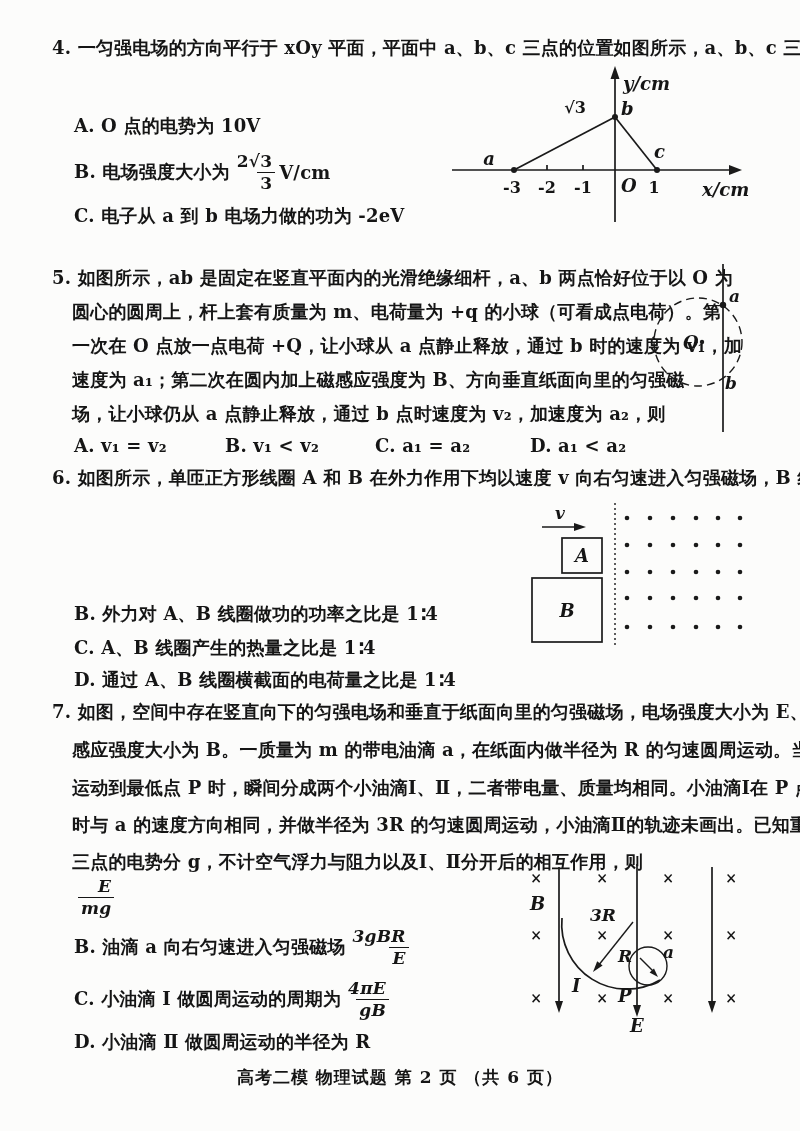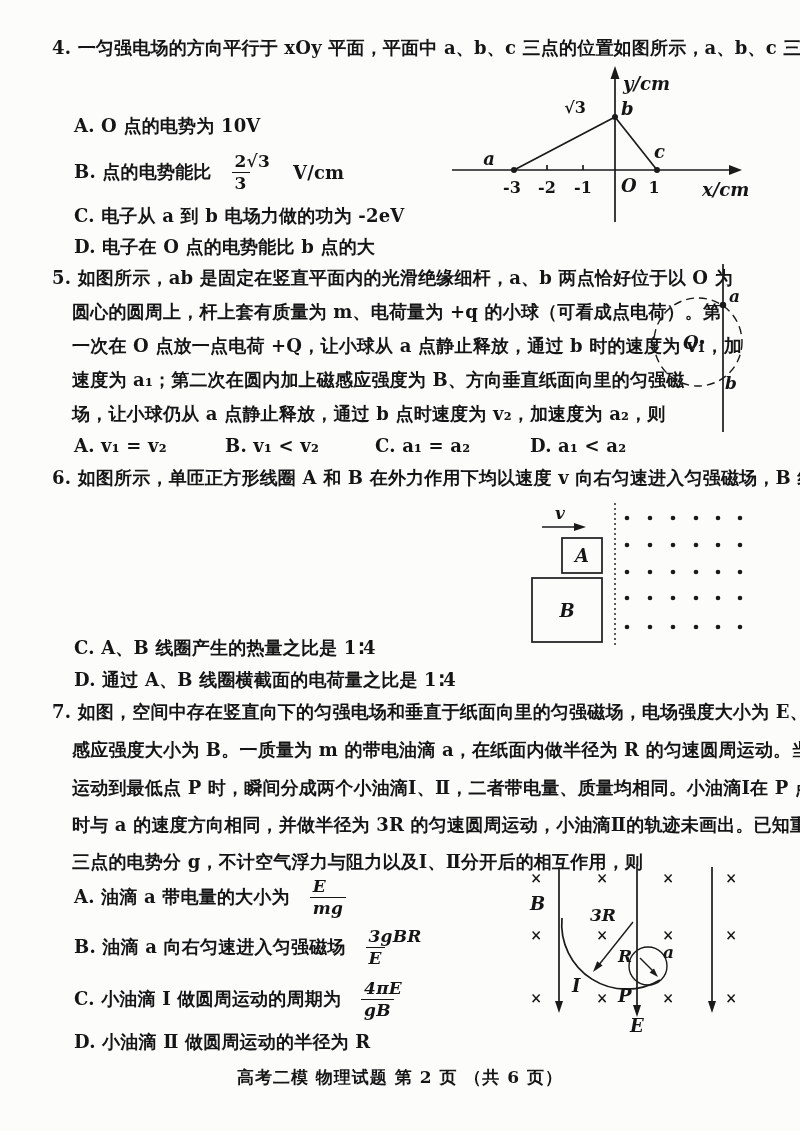--- a/index.html
+++ b/index.html
@@ -9,22 +9,22 @@
     font-family:"DejaVu Serif","Liberation Serif",serif;
   }
   .line{
     position:absolute;font-size:18px;line-height:23px;white-space:nowrap;
     font-weight:600;letter-spacing:.2px;
   }
   .opt-frac{
     position:absolute;display:flex;align-items:center;white-space:nowrap;
     font-size:18px;font-weight:600;letter-spacing:.2px;
   }
-  .frac{display:inline-flex;flex-direction:column;align-items:flex-start;
-    margin:0 20px;font-size:17px;line-height:1.18;font-weight:600;}
+  .frac{display:inline-flex;flex-direction:column;align-items:flex-end;
+    margin:0 4px;font-size:17px;line-height:1.18;font-weight:600;}
   .frac .num{padding:0 3px;}
   .frac .den{border-top:1.7px solid #151515;padding:0 3px;}
   .frac.italic{font-style:italic;}
   .footer{
     position:absolute;top:1066px;left:0;width:100%;text-align:center;
     font-size:17px;font-weight:700;letter-spacing:1px;
   }
   svg{position:absolute;overflow:visible;}
   svg text{font-family:"DejaVu Serif","Liberation Serif",serif;fill:#151515;}
   .svar{font-style:italic;font-size:17px;font-weight:600;}
@@ -36,29 +36,28 @@
   .fill{fill:#1a1a1a;stroke:none;}
 </style>
 </head>
 <body>
 
 <div class="page">
 
   <div class="line" style="top:36px;left:52px">4. 一匀强电场的方向平行于 xOy 平面，平面中 a、b、c 三点的位置如图所示，a、b、c 三点的电势分</div>
   <div class="line" style="top:114px;left:74px">A. O 点的电势为 10V</div>
   <div class="opt-frac" style="top:146px;left:74px;height:52px">
-    <span>B. 点的电势能比</span>
+    <span>B. 电场强度大小为</span>
     <span class="frac">
       <span class="num">2√3</span>
       <span class="den">3</span>
     </span>
     <span>V/cm</span>
   </div>
   <div class="line" style="top:204px;left:74px">C. 电子从 a 到 b 电场力做的功为 -2eV</div>
-  <div class="line" style="top:235px;left:74px">D. 电子在 O 点的电势能比 b 点的大</div>
 
   <svg style="left:440px;top:58px" width="330" height="195" viewBox="0 0 330 195">
     <g>
       <line class="stroke" x1="12" y1="112" x2="293" y2="112"></line>
       <polygon class="fill" points="302,112 289,107 289,117"></polygon>
       <line class="stroke" x1="175" y1="14" x2="175" y2="164"></line>
       <polygon class="fill" points="175,8 170.5,21 179.5,21"></polygon>
       <line class="stroke" x1="107" y1="107" x2="107" y2="112"></line>
       <line class="stroke" x1="143" y1="107" x2="143" y2="112"></line>
     </g>
@@ -96,20 +95,21 @@
     <circle class="thin" cx="53" cy="84" r="44" stroke-dasharray="8 5"></circle>
     <line class="stroke" x1="78" y1="6" x2="78" y2="174"></line>
     <circle class="fill" cx="78" cy="47" r="3.2"></circle>
     <circle class="fill" cx="57" cy="84" r="2.2"></circle>
     <text class="svar" x="84" y="44">a</text>
     <text class="svar" x="80" y="131">b</text>
     <text class="svar-lg" x="38" y="91">O</text>
   </svg>
 
   <div class="line" style="top:466px;left:52px">6. 如图所示，单匝正方形线圈 A 和 B 在外力作用下均以速度 v 向右匀速进入匀强磁场，B 线圈</div>
+  <div class="line" style="top:602px;left:74px">B. 外力对 A、B 线圈做功的功率之比是 1∶4</div>
   <div class="line" style="top:636px;left:74px">C. A、B 线圈产生的热量之比是 1∶4</div>
   <div class="line" style="top:668px;left:74px">D. 通过 A、B 线圈横截面的电荷量之比是 1∶4</div>
 
   <svg style="left:520px;top:495px" width="280" height="165" viewBox="0 0 280 165">
     <g>
       <line class="stroke" x1="22" y1="32" x2="57" y2="32"></line>
       <polygon class="fill" points="66,32 54,28 54,36"></polygon>
     </g>
     <text class="svar" x="35" y="24">v</text>
     <rect class="stroke" x="42" y="43" width="40" height="35"></rect>
@@ -151,21 +151,20 @@
     </g>
   </svg>
 
   <div class="line" style="top:700px;left:52px">7. 如图，空间中存在竖直向下的匀强电场和垂直于纸面向里的匀强磁场，电场强度大小为 E、磁</div>
   <div class="line" style="top:738px;left:72px">感应强度大小为 B。一质量为 m 的带电油滴 a，在纸面内做半径为 R 的匀速圆周运动。当 a</div>
   <div class="line" style="top:776px;left:72px">运动到最低点 P 时，瞬间分成两个小油滴Ⅰ、Ⅱ，二者带电量、质量均相同。小油滴Ⅰ在 P 点</div>
   <div class="line" style="top:813px;left:72px">时与 a 的速度方向相同，并做半径为 3R 的匀速圆周运动，小油滴Ⅱ的轨迹未画出。已知重力</div>
   <div class="line" style="top:850px;left:72px">三点的电势分 g，不计空气浮力与阻力以及Ⅰ、Ⅱ分开后的相互作用，则</div>
 
   <div class="opt-frac" style="top:872px;left:74px;height:50px">
-    <span>A. 油滴 a 带电量的大小为</span>
     <span class="frac italic">
       <span class="num">E</span>
       <span class="den">mg</span>
     </span>
   </div>
   <div class="opt-frac" style="top:922px;left:74px;height:50px">
     <span>B. 油滴 a 向右匀速进入匀强磁场</span>
     <span class="frac italic">
       <span class="num">3gBR</span>
       <span class="den">E</span>

